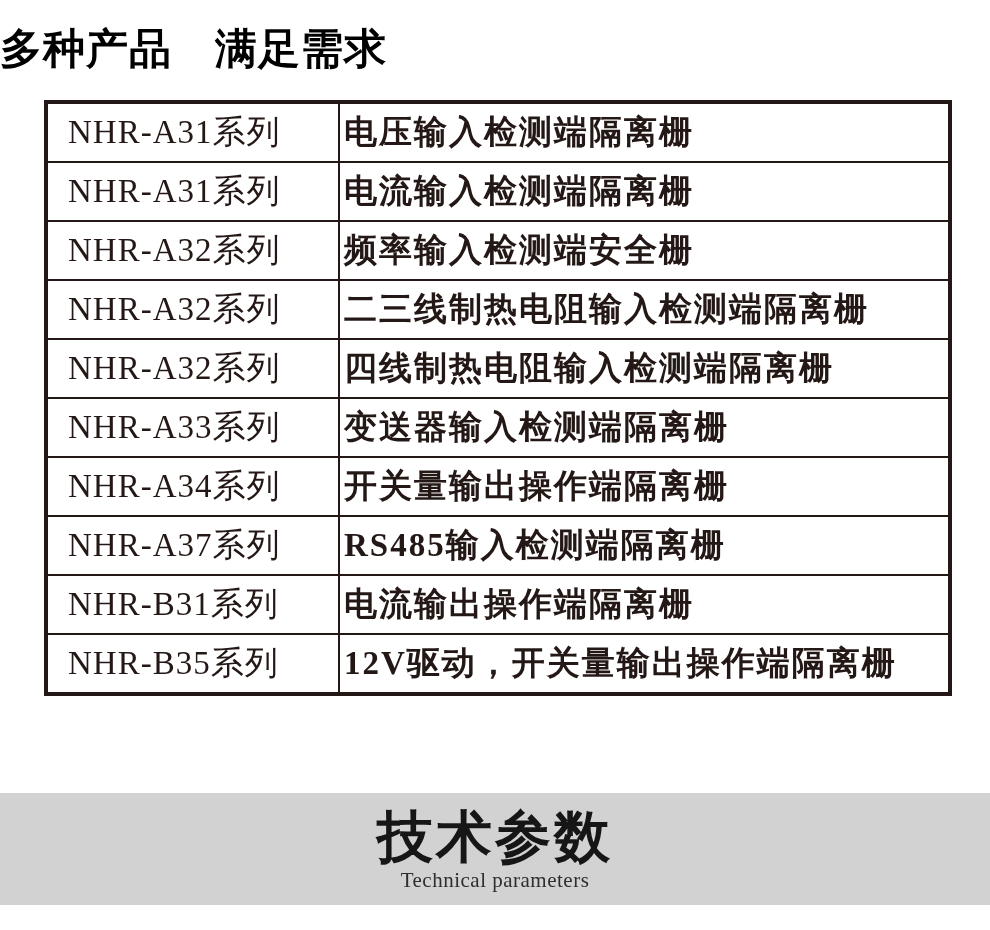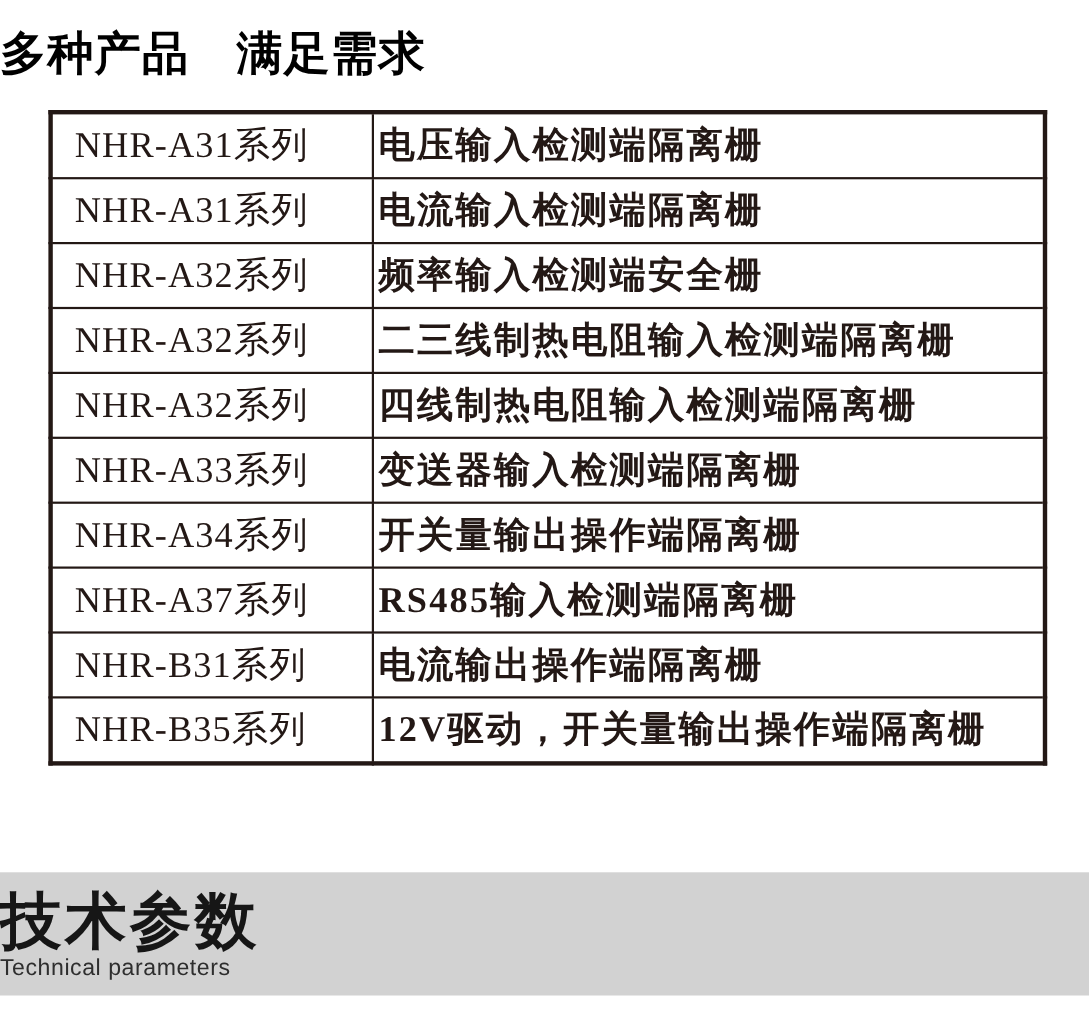--- a/index.html
+++ b/index.html
@@ -60,38 +60,38 @@
   }
   .tech-band {
     position: absolute;
     left: 0;
     top: 793px;
     width: 990px;
     height: 112px;
     background: #d2d2d2;
     display: flex;
     flex-direction: column;
-    align-items: flex-start;
+    align-items: center;
     justify-content: center;
   }
   .tech-heading {
     font-size: 56px;
     line-height: 60px;
     font-weight: bold;
     color: #161616;
     letter-spacing: 3px;
     font-family: "Liberation Sans", "DejaVu Sans", sans-serif;
   }
   .tech-sub {
     margin-top: 1px;
     font-size: 21px;
     line-height: 24px;
     color: #2e2e2e;
     letter-spacing: 0.5px;
-    font-family: Liberation Sans, sans-serif;
+    font-family: Liberation Serif, serif;
   }
 </style>
 </head>
 <body>
 
 <div class="page">
 
   <h1 class="title">多种产品　满足需求</h1>
 
   <table class="product-table">

